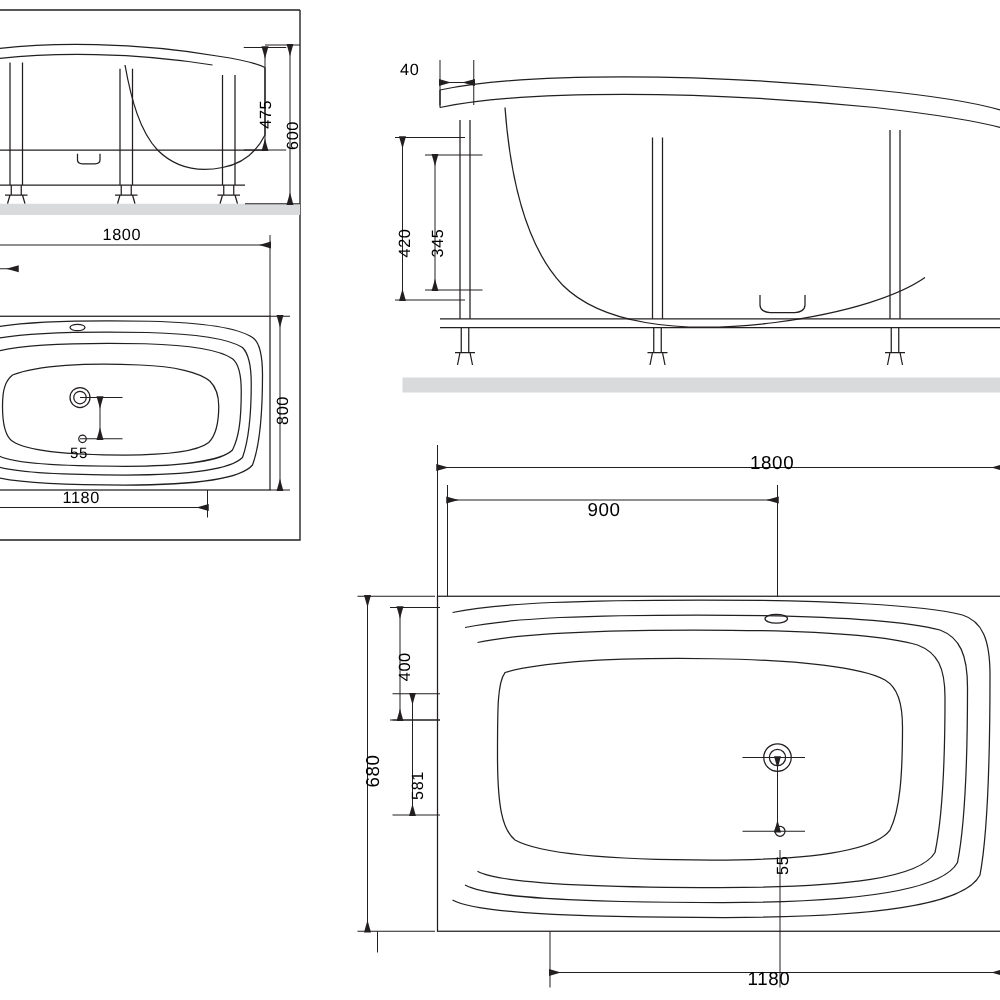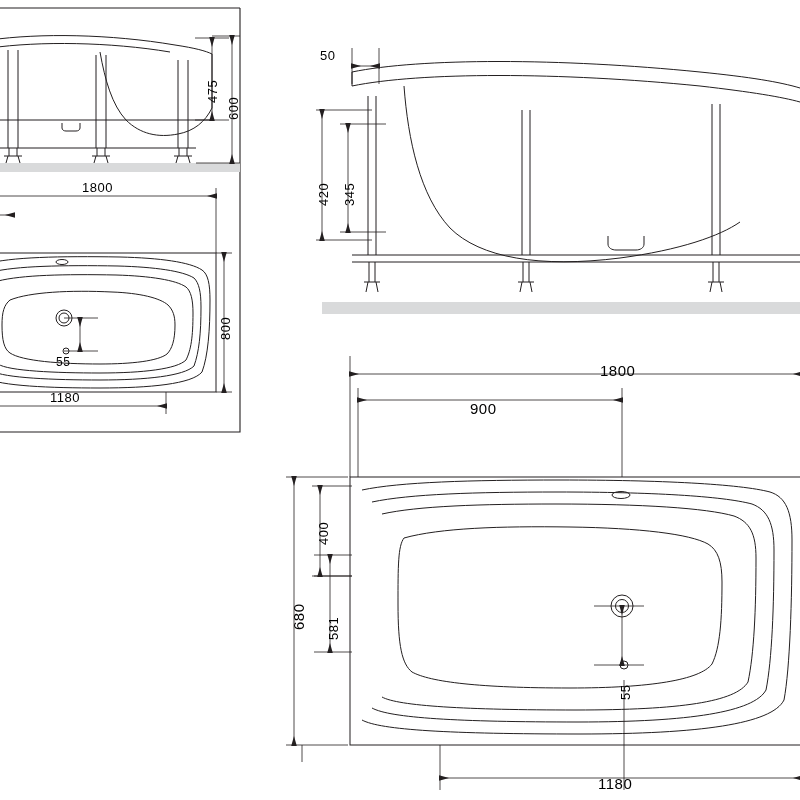--- a/index.html
+++ b/index.html
@@ -250,21 +250,21 @@
   </svg>
 
   <div style="position:absolute; left:205px; top:103px; transform:rotate(-90deg); transform-origin:left top;" class="dimtxt">475</div>
   <div style="position:absolute; left:226px; top:120px; transform:rotate(-90deg); transform-origin:left top;" class="dimtxt">600</div>
 
   <div style="position:absolute; left:82px; top:180px;" class="dimtxt">1800</div>
   <div style="position:absolute; left:218px; top:340px; transform:rotate(-90deg); transform-origin:left top;" class="dimtxt">800</div>
   <div style="position:absolute; left:56px; top:355px;" class="dimtxt small">55</div>
   <div style="position:absolute; left:50px; top:390px;" class="dimtxt">1180</div>
 
-  <div style="position:absolute; left:320px; top:48px;" class="dimtxt">50</div>
+  <div style="position:absolute; left:320px; top:48px;" class="dimtxt">40</div>
   <div style="position:absolute; left:316px; top:206px; transform:rotate(-90deg); transform-origin:left top;" class="dimtxt">420</div>
   <div style="position:absolute; left:342px; top:206px; transform:rotate(-90deg); transform-origin:left top;" class="dimtxt">345</div>
 
   <div style="position:absolute; left:600px; top:362px; font-size:15px;" class="dimtxt">1800</div>
   <div style="position:absolute; left:470px; top:400px; font-size:15px;" class="dimtxt">900</div>
   <div style="position:absolute; left:290px; top:630px; transform:rotate(-90deg); transform-origin:left top; font-size:15px;" class="dimtxt">680</div>
   <div style="position:absolute; left:316px; top:545px; transform:rotate(-90deg); transform-origin:left top;" class="dimtxt">400</div>
   <div style="position:absolute; left:326px; top:640px; transform:rotate(-90deg); transform-origin:left top;" class="dimtxt">581</div>
   <div style="position:absolute; left:618px; top:700px; transform:rotate(-90deg); transform-origin:left top;" class="dimtxt">55</div>
   <div style="position:absolute; left:598px; top:775px; font-size:15px;" class="dimtxt">1180</div>

